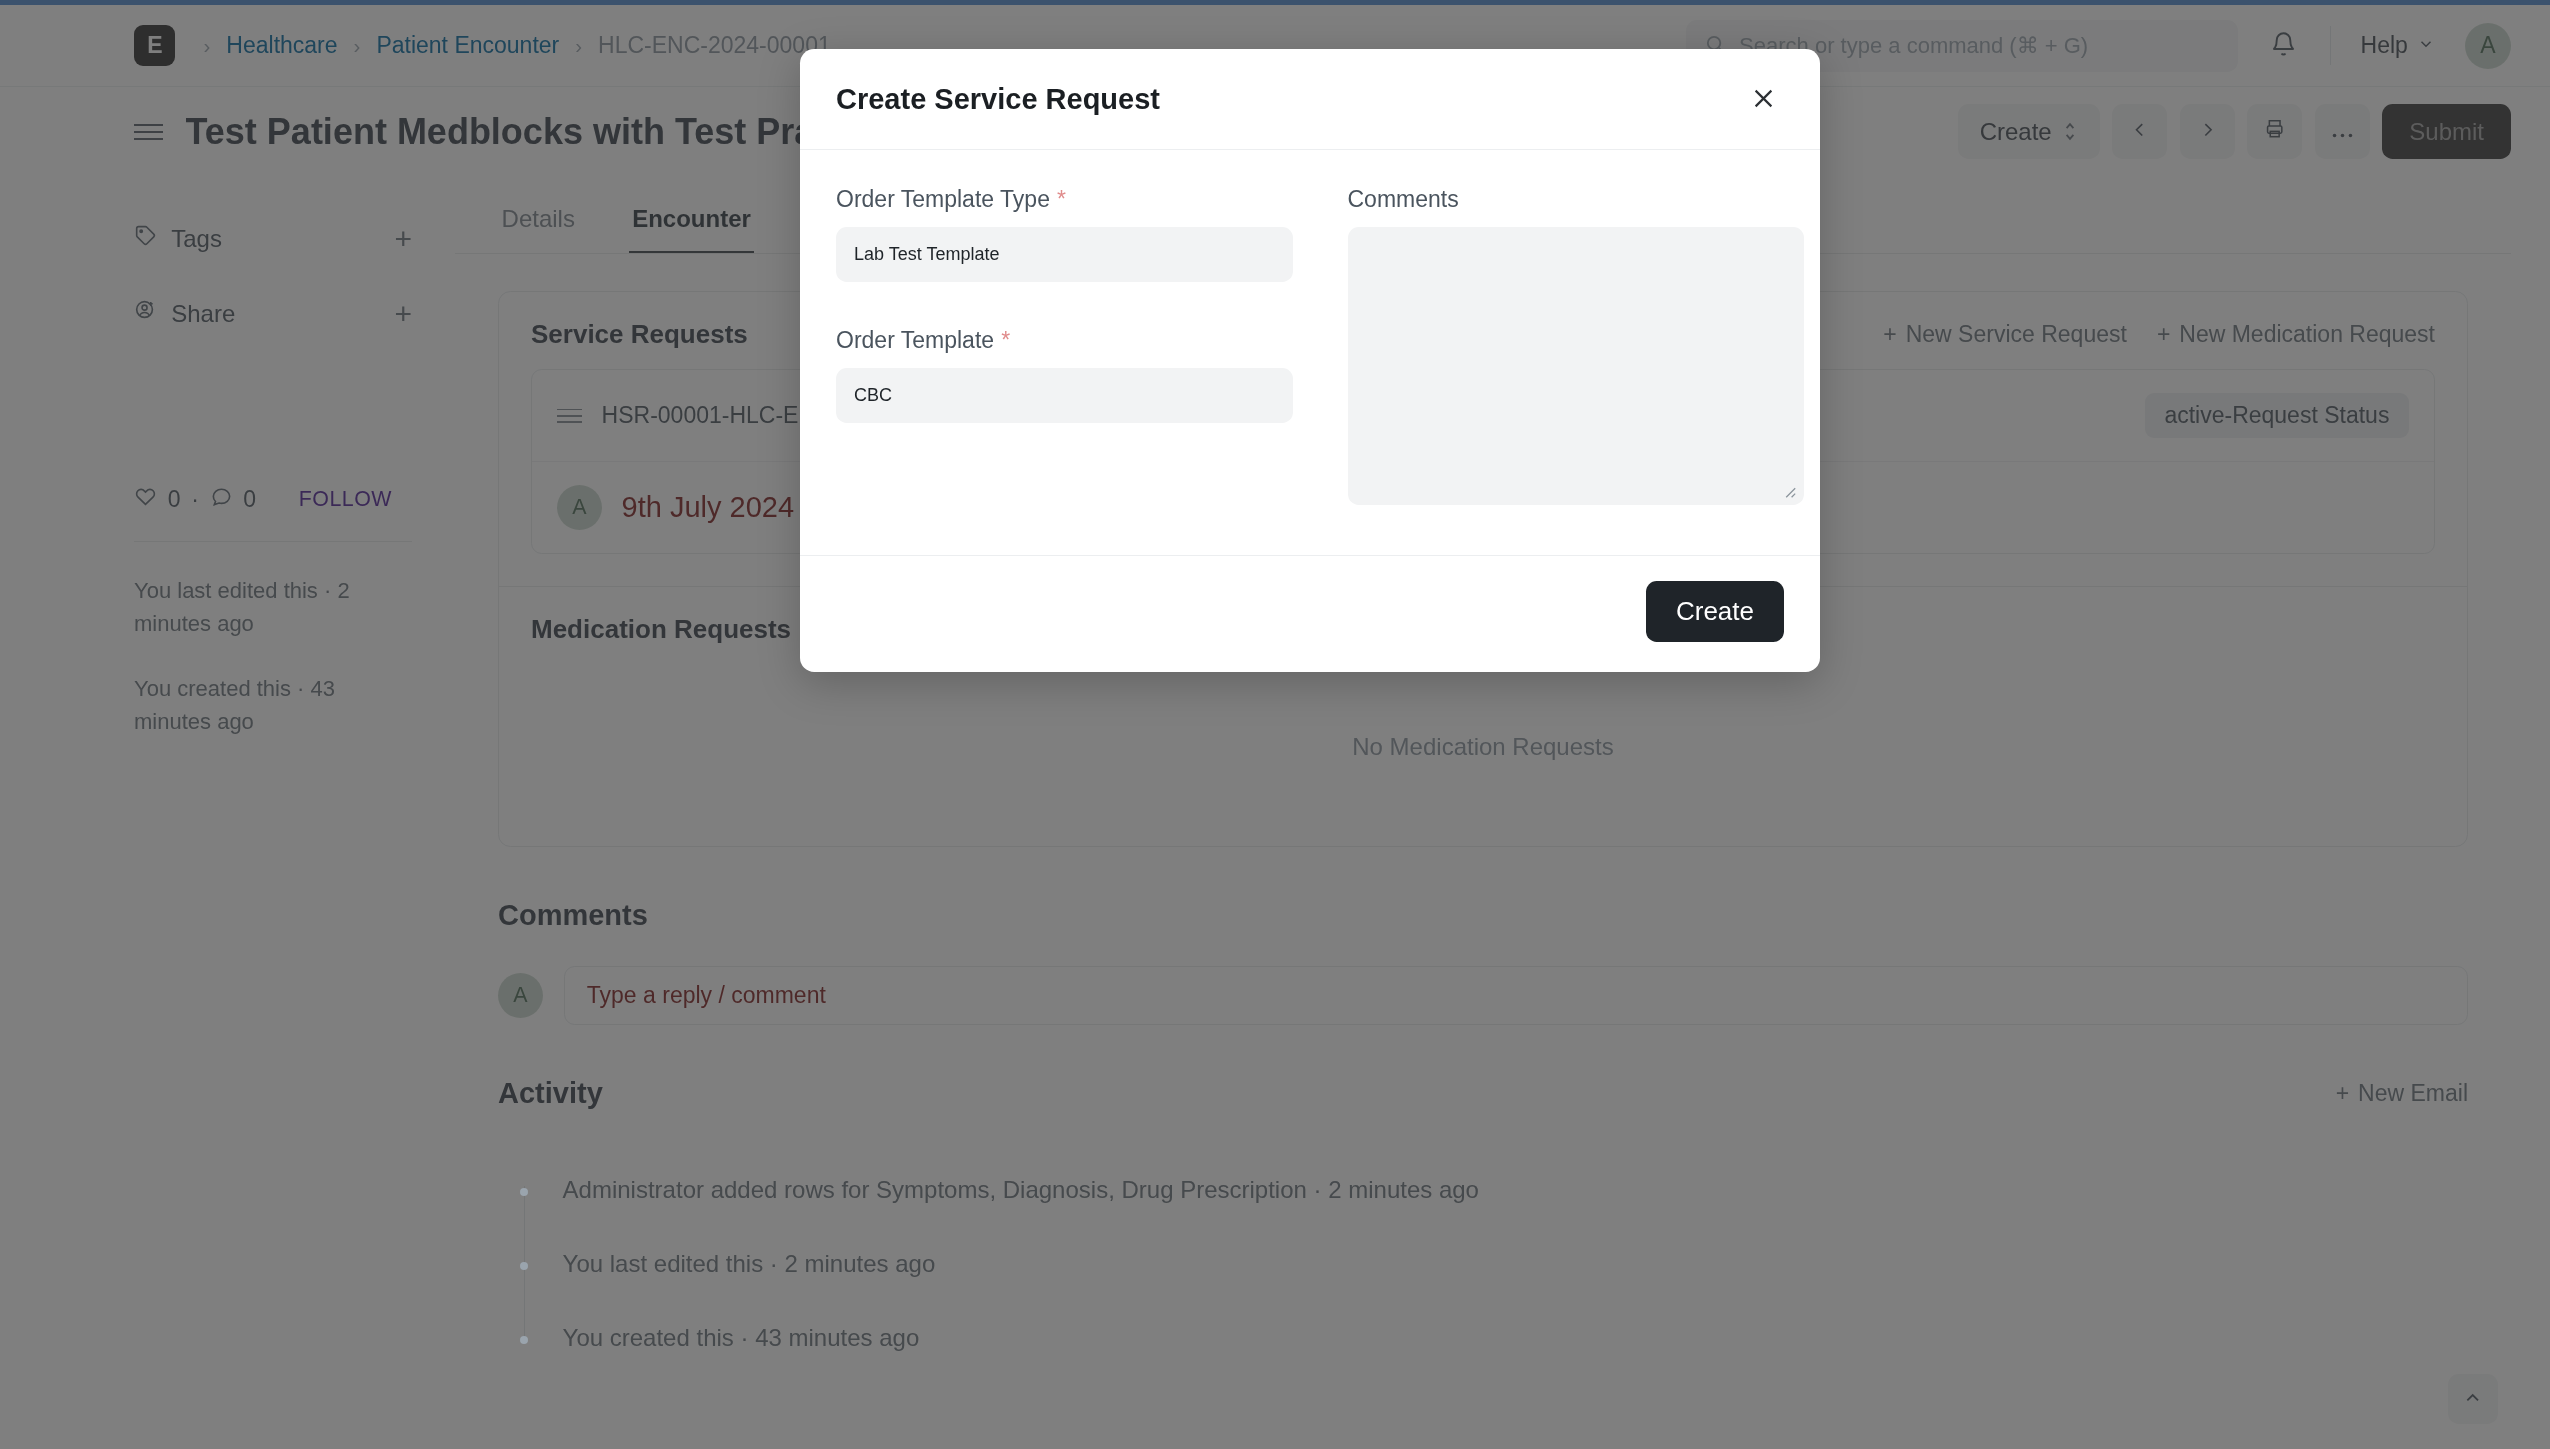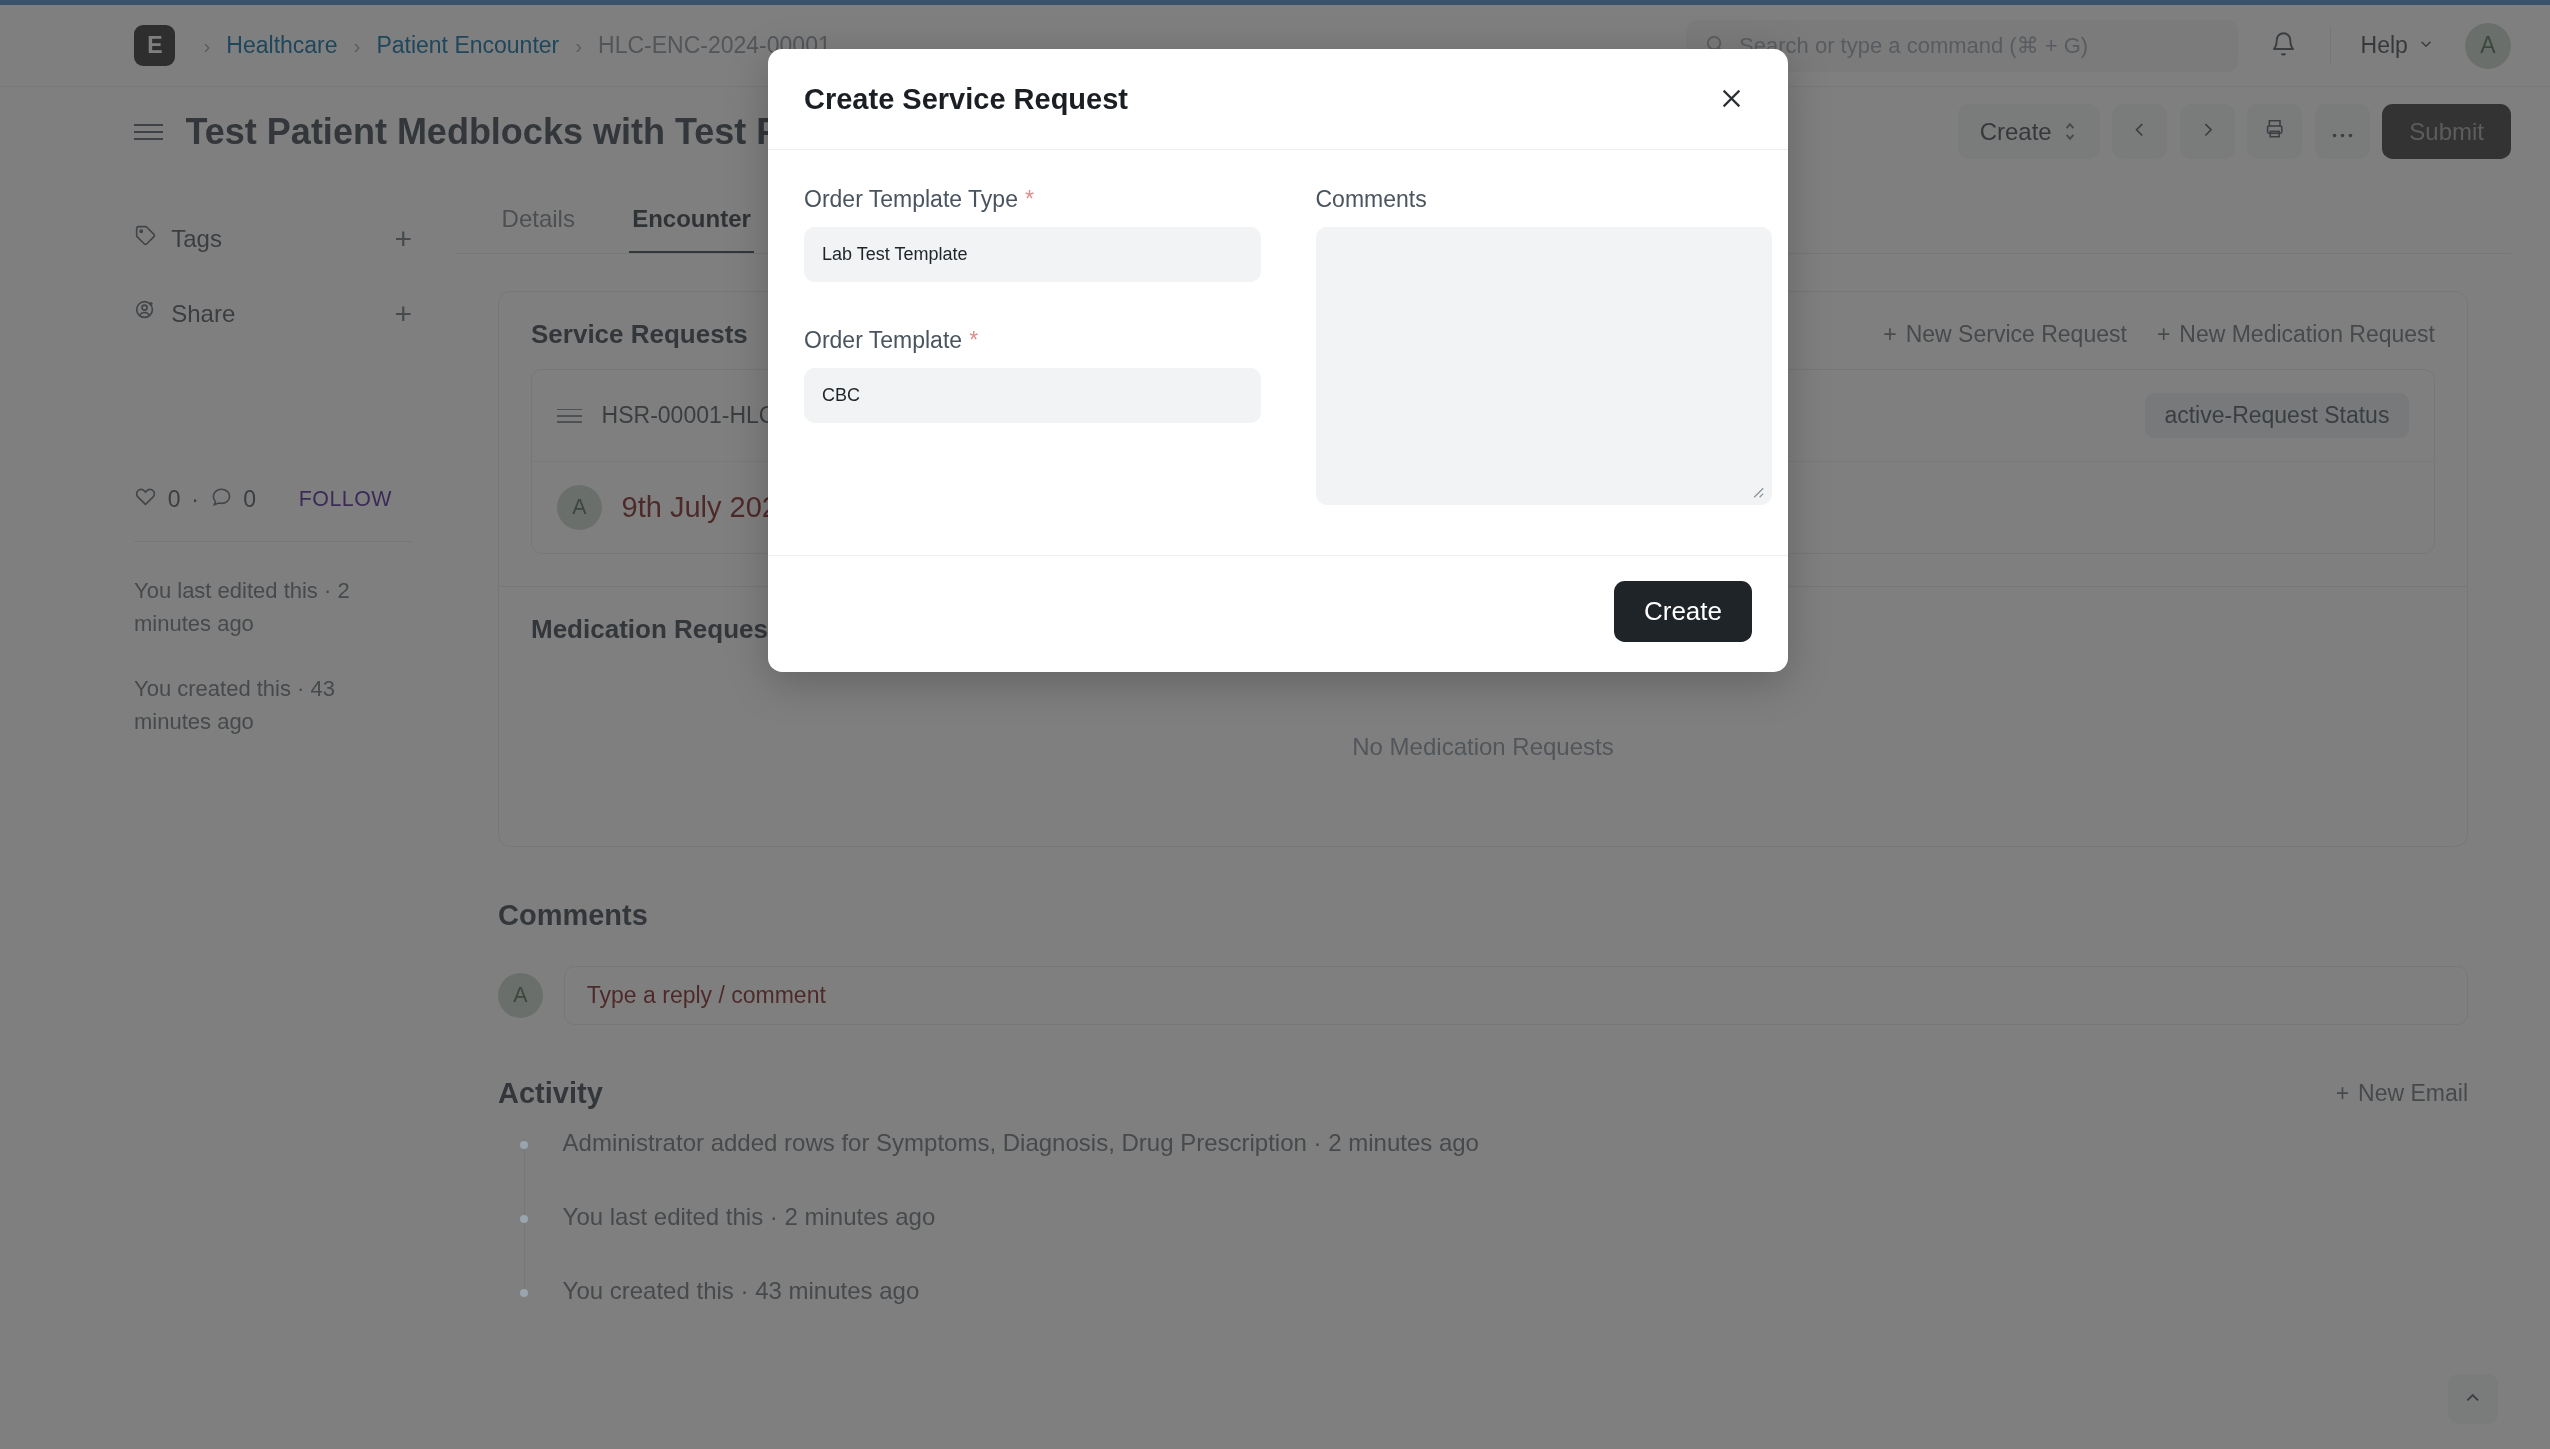--- a/index.html
+++ b/index.html
@@ -281,21 +281,21 @@
     border-radius: 10.7px;
     display: flex; align-items: center;
     padding: 0 21.4px;
     font-size: 23px;
     color: #7f1d1d;
   }
 
   .act-head { display: flex; align-items: center; }
   .act-head .link-action { margin-left: auto; }
 
-  .timeline { margin-top: 19px; padding-left: 19.6px; position: relative; }
+  .timeline { margin-top: 66px; padding-left: 19.6px; position: relative; }
   .timeline:before {
     content: ''; position: absolute; left: 26px; top: 10.7px; bottom: 16px;
     width: 0.9px; background: #e2e6e9;
   }
   .tl-item {
     display: flex; align-items: flex-start; gap: 37px;
     position: relative;
     padding-bottom: 46px;
     font-size: 24px;
     color: #6a737b;
@@ -323,21 +323,21 @@
   
   #overlay {
     position: absolute;
     inset: 0;
     background: rgba(48, 48, 48, 0.62);
   }
 
   
   #modal {
     position: absolute;
-    left: 768px;
+    left: 800px;
     top: 49px;
     width: 1020px;
     background: #ffffff;
     border-radius: 14.2px;
     box-shadow: 0 10.7px 43px rgba(0,0,0,.22);
     overflow: hidden;
   }
 
   .modal-head {
     display: flex; align-items: center;

